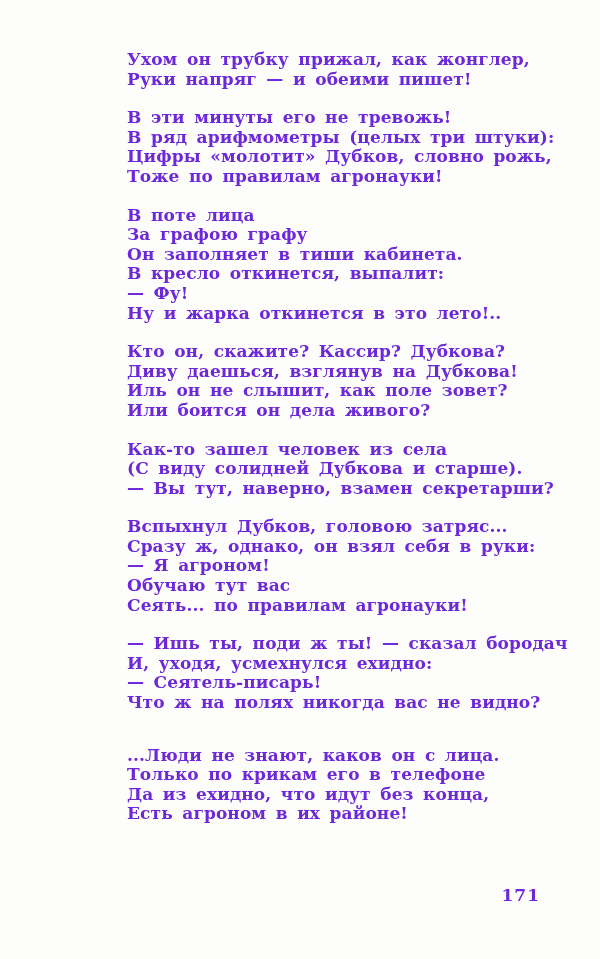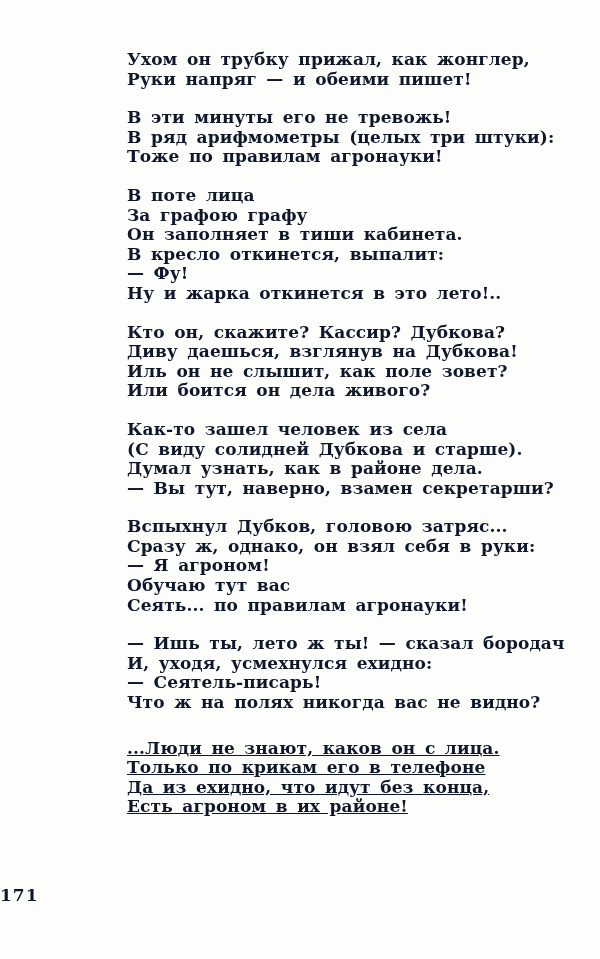--- a/index.html
+++ b/index.html
@@ -7,68 +7,69 @@
     padding: 0;
     background: #f4f4f2;
   }
   .page {
     position: relative;
     width: 600px;
     height: 959px;
     background: #fdfdfc;
     overflow: hidden;
     font-family: "DejaVu Serif", "Liberation Serif", serif;
-    color: #0f172a;
+    color: #6d28d9;
   }
   .poem {
     position: absolute;
     top: 50px;
     left: 127px;
     width: 410px;
   }
   .stanza {
     margin: 0 0 19px 0;
     padding: 0;
   }
   .stanza.last {
-    margin-top: 26px;
-    text-decoration: underline;
+    margin-top: 33px;
   }
   .line {
     font-size: 17px;
     line-height: 19.6px;
     font-weight: 700;
     letter-spacing: 0.1px;
     word-spacing: 3.5px;
     white-space: nowrap;
   }
   .page-number {
     position: absolute;
     top: 885px;
     left: 0;
     width: 540px;
+    text-align: right;
     font-size: 17px;
     font-weight: 700;
     letter-spacing: 1px;
   }
 </style>
 </head>
 <body>
 
 <div class="page">
   <div class="poem">
 
     <div class="stanza">
       <div class="line">Ухом он трубку прижал, как жонглер,</div>
       <div class="line">Руки напряг — и обеими пишет!</div>
     </div>
 
     <div class="stanza">
       <div class="line">В эти минуты его не тревожь!</div>
       <div class="line">В ряд арифмометры (целых три штуки):</div>
+      <div class="line">Цифры «молотит» Дубков, словно рожь,</div>
       <div class="line">Тоже по правилам агронауки!</div>
     </div>
 
     <div class="stanza">
       <div class="line">В поте лица</div>
       <div class="line">За графою графу</div>
       <div class="line">Он заполняет в тиши кабинета.</div>
       <div class="line">В кресло откинется, выпалит:</div>
       <div class="line">— Фу!</div>
       <div class="line">Ну и жарка откинется в это лето!..</div>
@@ -77,34 +78,33 @@
     <div class="stanza">
       <div class="line">Кто он, скажите? Кассир? Дубкова?</div>
       <div class="line">Диву даешься, взглянув на Дубкова!</div>
       <div class="line">Иль он не слышит, как поле зовет?</div>
       <div class="line">Или боится он дела живого?</div>
     </div>
 
     <div class="stanza">
       <div class="line">Как-то зашел человек из села</div>
       <div class="line">(С виду солидней Дубкова и старше).</div>
-      <div class="line">Думал узнать, как в районе дела.</div>
       <div class="line">— Вы тут, наверно, взамен секретарши?</div>
     </div>
 
     <div class="stanza">
       <div class="line">Вспыхнул Дубков, головою затряс...</div>
       <div class="line">Сразу ж, однако, он взял себя в руки:</div>
       <div class="line">— Я агроном!</div>
       <div class="line">Обучаю тут вас</div>
       <div class="line">Сеять... по правилам агронауки!</div>
     </div>
 
     <div class="stanza">
-      <div class="line">— Ишь ты, лето ж ты! — сказал бородач</div>
+      <div class="line">— Ишь ты, поди ж ты! — сказал бородач</div>
       <div class="line">И, уходя, усмехнулся ехидно:</div>
       <div class="line">— Сеятель-писарь!</div>
       <div class="line">Что ж на полях никогда вас не видно?</div>
     </div>
 
     <div class="stanza last">
       <div class="line">...Люди не знают, каков он с лица.</div>
       <div class="line">Только по крикам его в телефоне</div>
       <div class="line">Да из ехидно, что идут без конца,</div>
       <div class="line">Есть агроном в их районе!</div>

